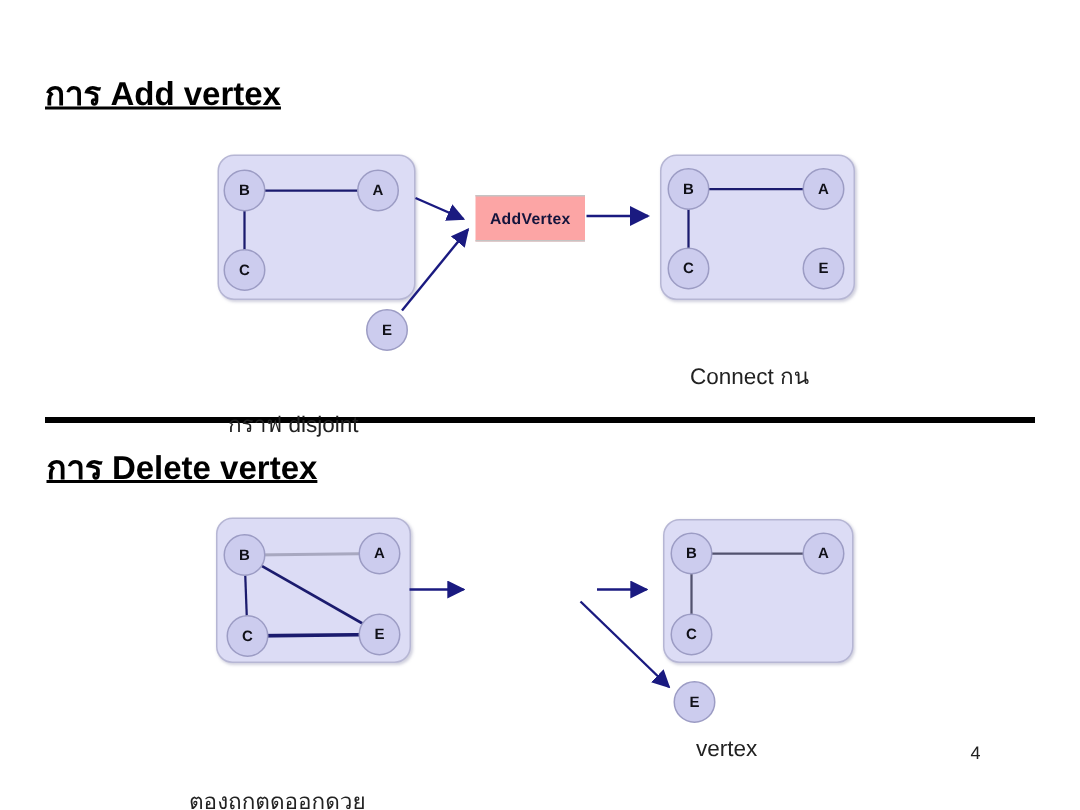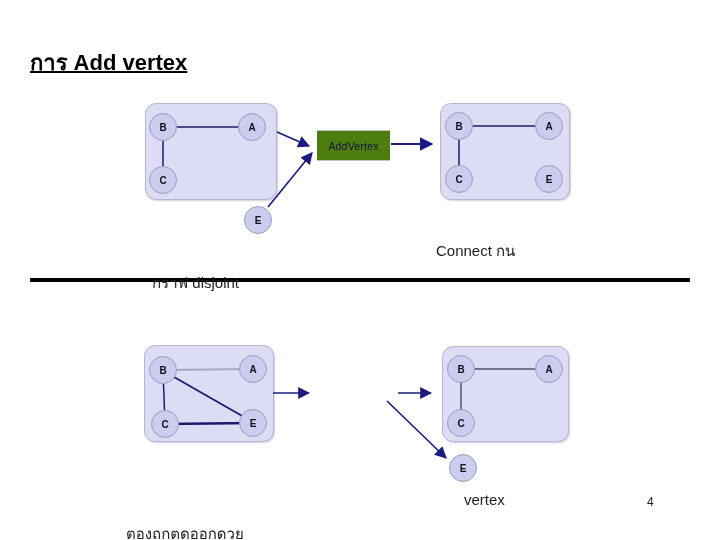--- a/index.html
+++ b/index.html
@@ -55,58 +55,59 @@
     background: #ccccee;
     border: 1px solid #9c9cc4;
     display: flex; align-items: center; justify-content: center;
     font-size: 10px; font-weight: bold; color: #101018;
     z-index: 4;
     box-sizing: border-box;
   }
 
   .op-box {
     position: absolute;
-    background: #4d7c0f;
+    background: #fca5a5;
     border-top: 1px solid #c4c4c4;
     border-bottom: 1px solid #c4c4c4;
     display: flex; align-items: center; justify-content: center;
-    font-size: 10.5px; font-weight: normal; color: #14143c;
+    font-size: 10.5px; font-weight: bold; color: #14143c;
     z-index: 2;
     letter-spacing: 0.2px;
   }
   .op-add    { left: 317px; top: 130px; width: 73px; height: 29px; }
   .op-delete { left: 318px; top: 380px; width: 77px; height: 27px; }
 
   .caption {
     position: absolute;
     font-size: 15px;
     color: #222;
     white-space: nowrap;
     z-index: 6;
   }
   .cap-add-before { left: 152px; top: 239px; margin-top: 32px; }
-  .cap-add-after  { left: 436px; top: 239px; }
+  .cap-add-after  { left: 460px; top: 239px; }
   .cap-del-line1  { left: 126px; top: 491px; }
   .cap-del-vertex { left: 464px; top: 491px; }
   .cap-del-line2  { left: 126px; top: 522px; }
 
   .page-number {
     position: absolute;
     left: 647px; top: 495px;
     font-size: 12px; color: #222;
     z-index: 6;
   }
 </style>
 </head>
 <body>
 
 <div class="slide">
 
   <div class="heading heading-add">การ Add vertex</div>
   <div class="divider"></div>
+  <div class="heading heading-delete">การ Delete vertex</div>
 
   <div class="graph-box box-add-before"></div>
   <div class="graph-box box-add-after"></div>
   <div class="graph-box box-delete-before"></div>
   <div class="graph-box box-delete-after"></div>
 
   <div class="op-box op-add">AddVertex</div>
 
   <svg class="edges" width="720" height="540">
     <defs>

